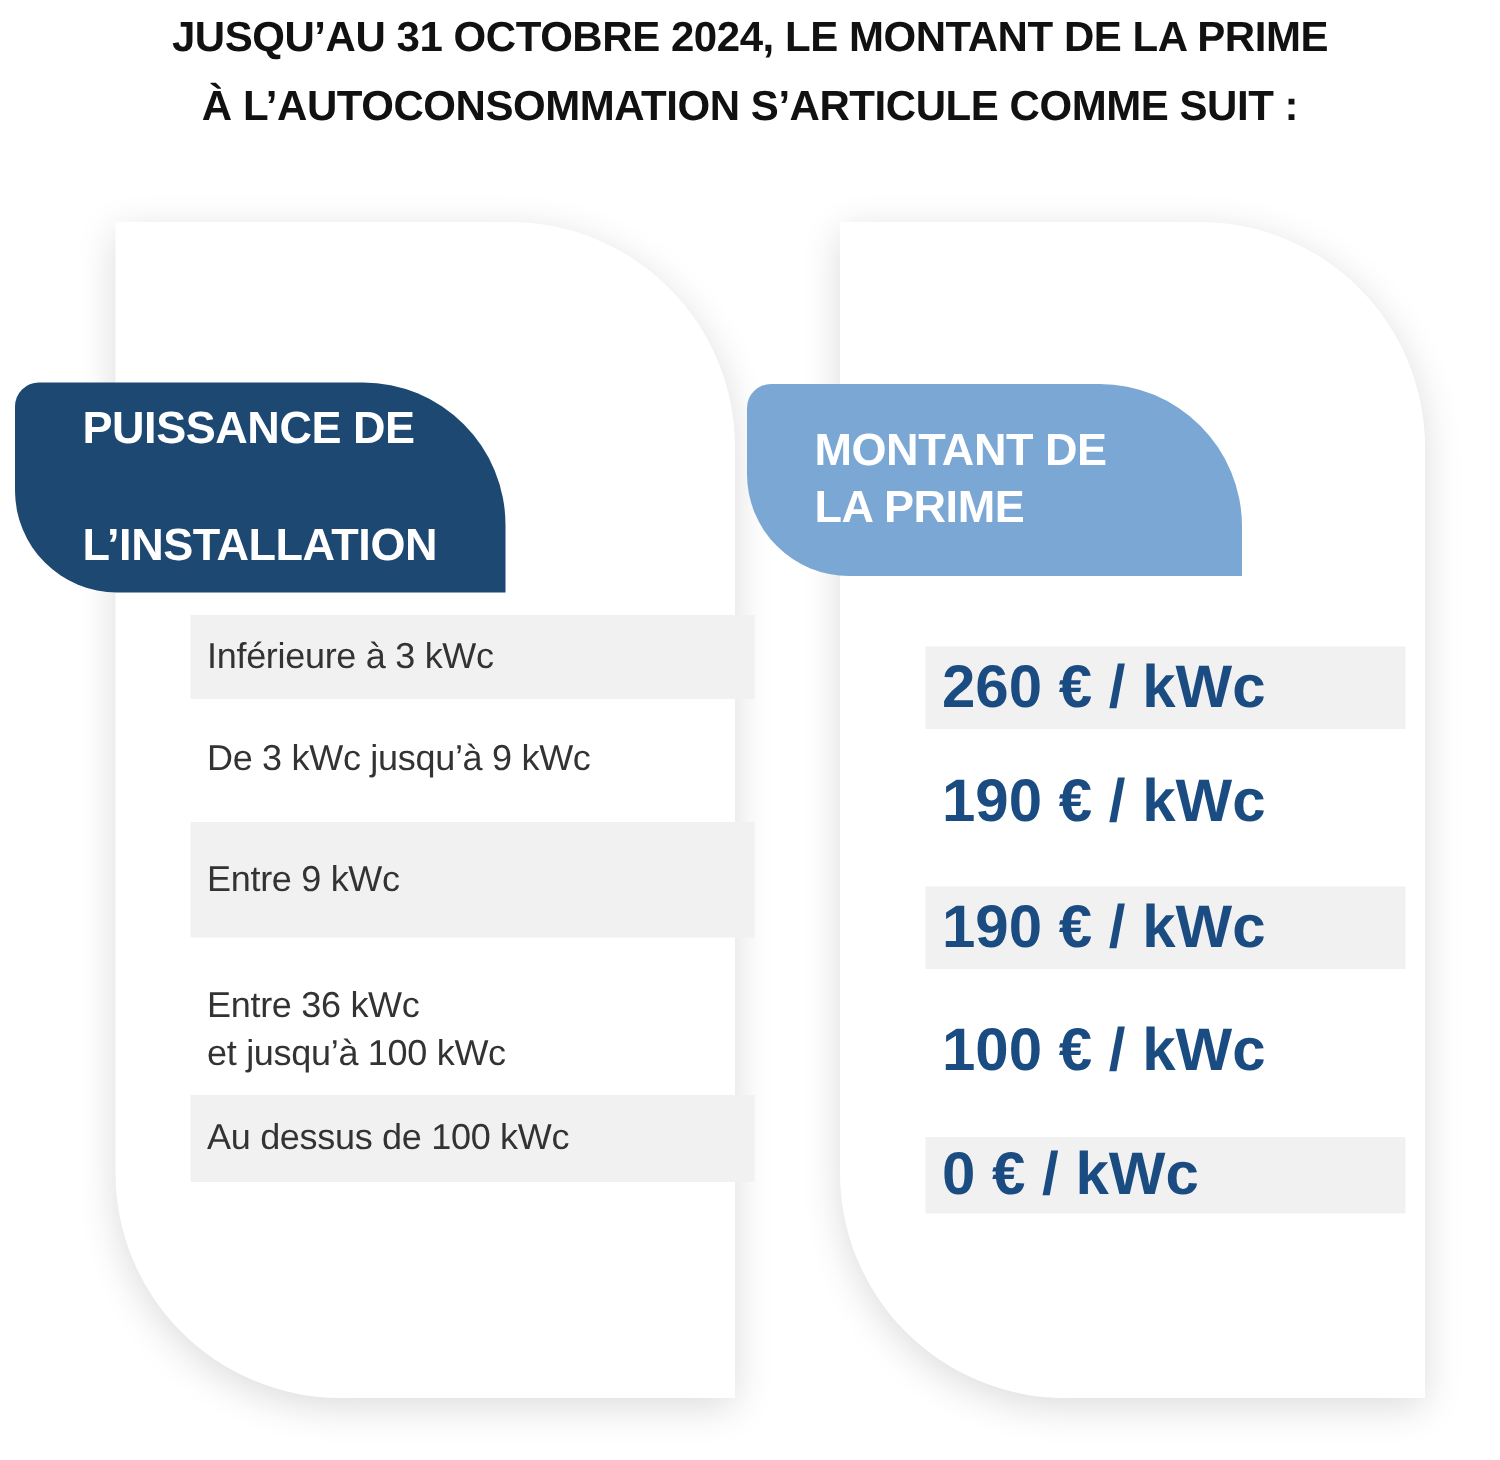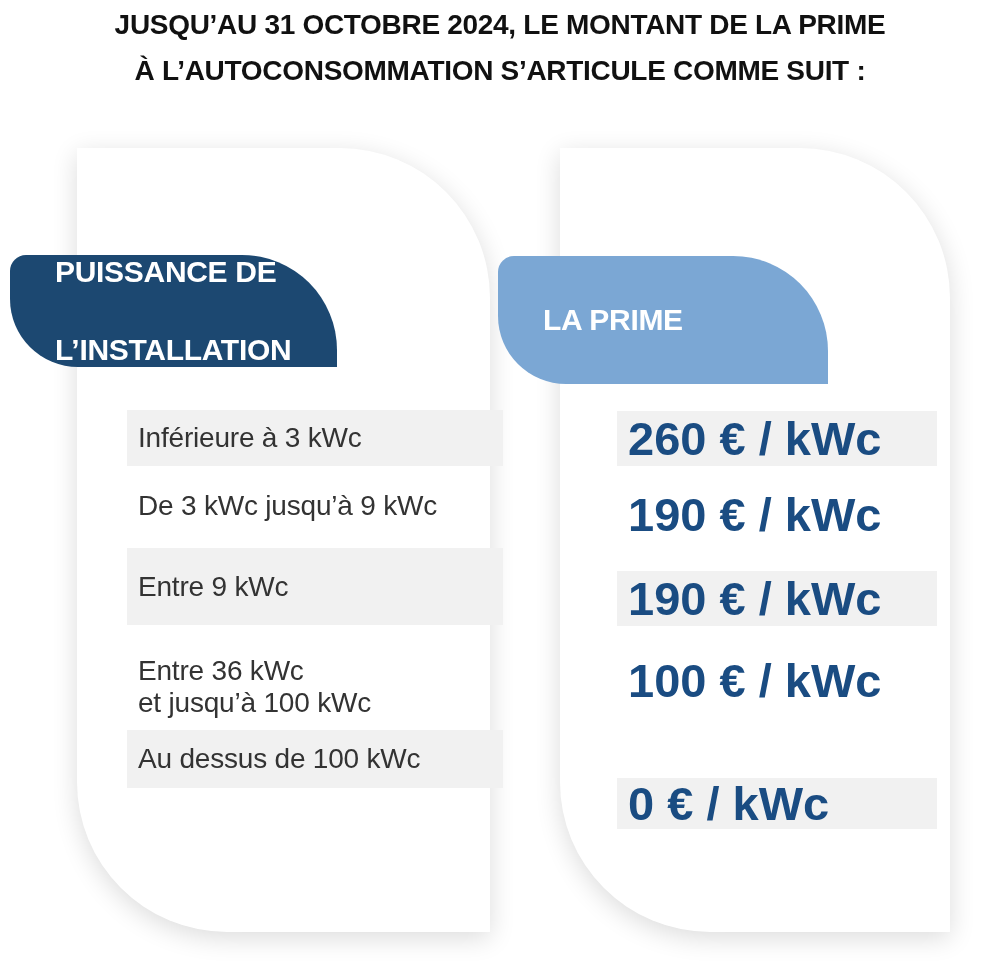--- a/index.html
+++ b/index.html
@@ -41,79 +41,81 @@
     justify-content: center;
     box-sizing: border-box;
     padding-left: 45px;
     color: #ffffff;
     font-weight: bold;
     font-size: 30px;
     line-height: 38px;
     letter-spacing: -0.3px;
     border-radius: 16px 95px 0 68px;
   }
-  .badge-navy { left: 10px;  top: 255px; width: 327px; height: 112px; background: var(--navy, #1c4871); gap: 40px; }
+  .badge-navy { left: 10px;  top: 255px; width: 327px; height: 140px; background: var(--navy, #1c4871); gap: 40px; }
   .badge-blue { left: 498px; top: 256px; width: 330px; height: 128px; background: var(--light-blue, #7ba7d4); }
 
   
   .row {
     position: absolute;
     display: flex;
     flex-direction: column;
     justify-content: center;
     box-sizing: border-box;
     padding-left: 11px;
   }
   .row.gray { background: var(--row-gray, #f1f1f1); }
 
   .lrow {
     left: 127px; width: 376px;
-    font-size: 28px;
+    font-size: 24px;
     line-height: 32px;
     letter-spacing: -0.2px;
     color: var(--body-text, #333333);
   }
   .rrow {
     left: 617px; width: 320px;
-    font-size: 47px;
+    font-size: 40px;
     font-weight: bold;
     color: var(--value-blue, #1a4c82);
+    margin-top: 20px;
   }
 
   .row-l1 { top: 410px; height: 56px; }
   .row-l2 { top: 478px; height: 56px; }
   .row-l3 { top: 548px; height: 77px; }
   .row-l4 { top: 648px; height: 77px; }
   .row-l5 { top: 730px; height: 58px; }
 
   .row-r1 { top: 411px; height: 55px; }
   .row-r2 { top: 485px; height: 58px; }
   .row-r3 { top: 571px; height: 55px; }
   .row-r4 { top: 653px; height: 55px; }
-  .row-r5 { top: 778px; height: 51px; }
+  .row-r5 { top: 738px; height: 51px; }
 </style>
 </head>
 <body>
 
 <div class="canvas">
 
   <div class="title">
     <div class="title-line">JUSQU’AU 31 OCTOBRE 2024, LE MONTANT DE LA PRIME</div>
     <div class="title-line">À L’AUTOCONSOMMATION S’ARTICULE COMME SUIT :</div>
   </div>
 
   <div class="card card-left"></div>
   <div class="card card-right"></div>
 
   <div class="badge badge-navy">
     <div>PUISSANCE DE</div>
     <div>L’INSTALLATION</div>
   </div>
 
   <div class="badge badge-blue">
+    <div>MONTANT DE</div>
     <div>LA PRIME</div>
   </div>
 
   <div class="row lrow gray row-l1">
     <div>Inférieure à 3 kWc</div>
   </div>
   <div class="row lrow row-l2">
     <div>De 3 kWc jusqu’à 9 kWc</div>
   </div>
   <div class="row lrow gray row-l3">

